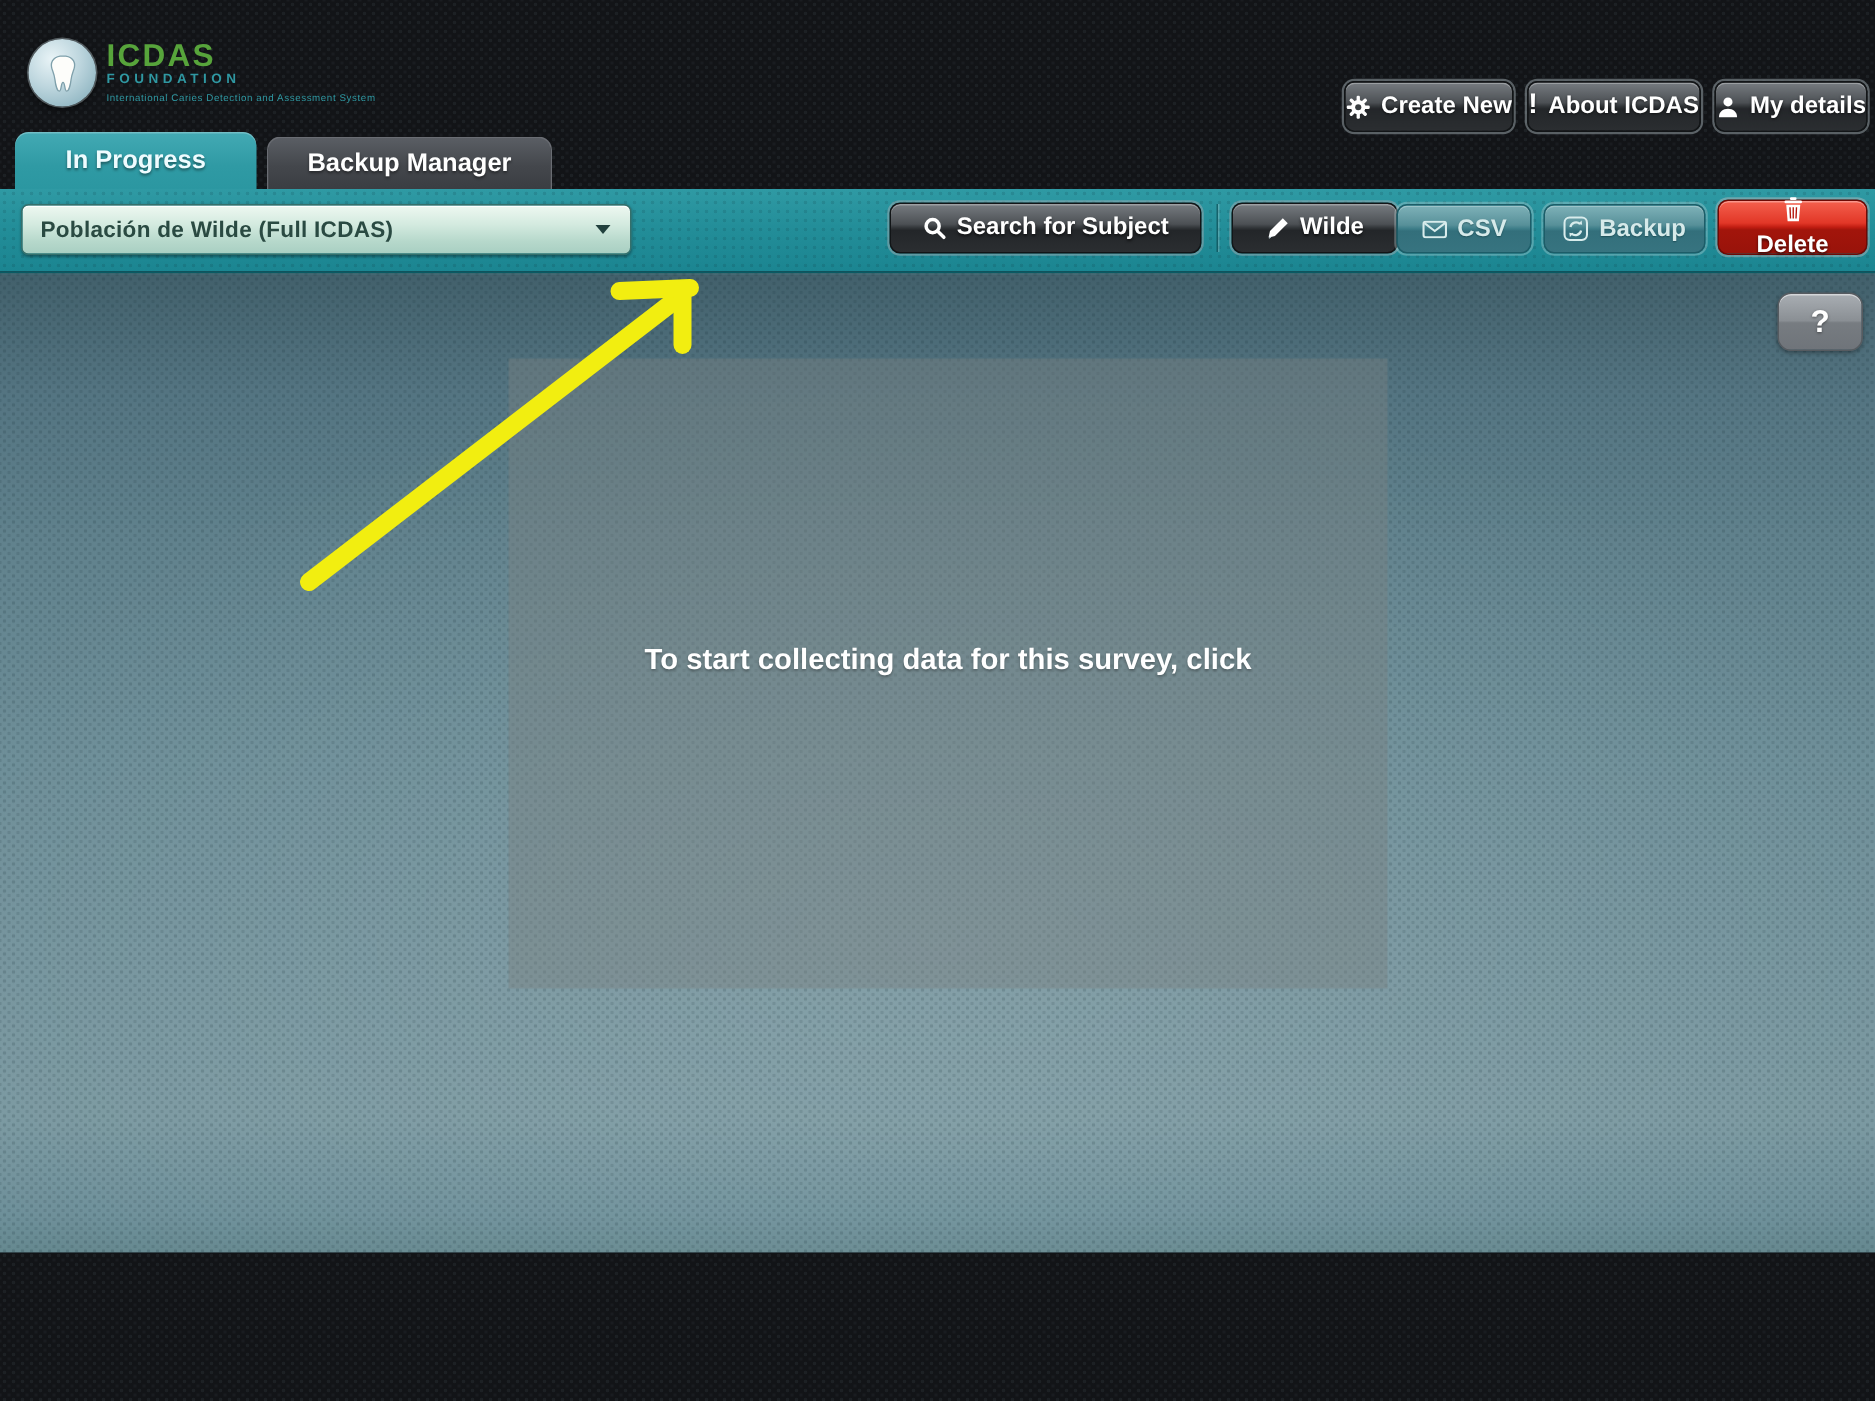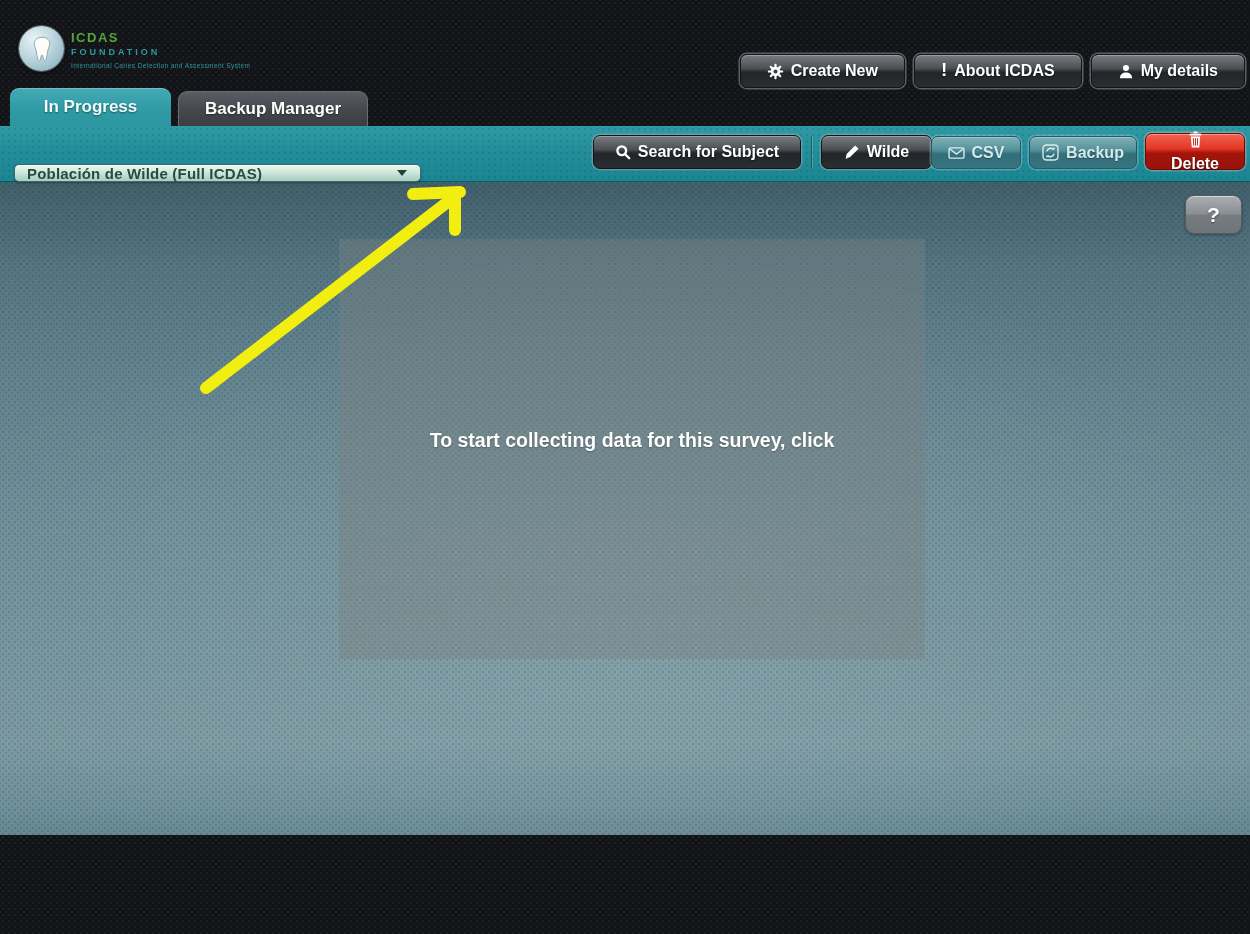--- a/index.html
+++ b/index.html
@@ -21,33 +21,33 @@
 
   
   .logo{position:absolute;left:19px;top:26px;display:flex;align-items:flex-start;z-index:3;}
   .logo-circle{
     width:45px;height:45px;border-radius:50%;
     background:radial-gradient(circle at 35% 30%, #e9f4f7 0%, #bcd5dd 45%, #93b8c4 80%, #7ea6b3 100%);
     box-shadow:0 0 0 1px rgba(210,230,235,0.35), 0 2px 4px rgba(0,0,0,0.6);
     display:flex;align-items:center;justify-content:center;
   }
   .logo-text{margin-left:7px;padding-top:3px;}
-  .logo-title{font-size:13px;font-weight:bold;color:#57a43b;letter-spacing:1.5px;line-height:17px;}
+  .logo-title{font-size:21px;font-weight:bold;color:#57a43b;letter-spacing:1.5px;line-height:17px;}
   .logo-sub{font-size:9px;font-weight:bold;color:#2f98a2;letter-spacing:3px;line-height:11px;margin-top:1px;}
   .logo-tag{font-size:6.5px;color:#2f98a2;letter-spacing:0.4px;margin-top:4px;white-space:nowrap;}
 
   
   .gbtn{
     display:flex;align-items:center;justify-content:center;gap:7px;
     border:1px solid #121517;border-radius:7px;
     background:linear-gradient(180deg,#777c81 0%,#4c5054 42%,#303437 50%,#232629 55%,#2b2e31 100%);
     color:#ffffff;font-family:"Liberation Sans",sans-serif;font-weight:bold;font-size:16px;
     text-shadow:0 1px 2px rgba(0,0,0,0.6);
     box-shadow:0 0 0 1.5px rgba(160,172,178,0.5), inset 0 1px 0 rgba(255,255,255,0.28);
-    cursor:pointer;padding:0 26px;white-space:nowrap;
+    cursor:pointer;padding:0 0;white-space:nowrap;
   }
   .gbtn .ic{display:flex;align-items:center;justify-content:center;}
 
   
   .header-actions{position:absolute;top:54px;right:5px;display:flex;gap:9px;height:34px;z-index:3;}
   .header-actions .gbtn{height:34px;}
   .excl{font-size:19px;font-weight:900;line-height:16px;transform:translateY(-1px);}
 
   
   .tab{
@@ -69,25 +69,25 @@
   
   .toolbar{
     position:absolute;left:0;top:126px;width:1250px;height:56px;z-index:2;
     background-image:
       radial-gradient(rgba(10,50,58,0.15) 1px, rgba(0,0,0,0) 1.4px),
       linear-gradient(180deg,#2f9aa4 0%,#238e99 45%,#1b8591 100%);
     background-size:6px 6px,auto;
     border-bottom:1px solid #0a5a64;box-sizing:border-box;
   }
   .dropdown{
-    position:absolute;left:14px;top:10px;width:407px;height:18px;box-sizing:border-box;
+    position:absolute;left:14px;top:10px;width:407px;height:34px;box-sizing:border-box;
     border:1px solid #356f6b;border-radius:5px;cursor:pointer;
     background:linear-gradient(180deg,#eef8f1 0%,#d3eadf 40%,#b6d8cb 75%,#a8cfc2 100%);
     box-shadow:0 1px 2px rgba(0,0,0,0.35), inset 0 1px 0 rgba(255,255,255,0.9);
-    display:flex;align-items:center;margin-top:28px;
+    display:flex;align-items:center;
   }
   .dd-label{flex:1;padding-left:12px;font-size:15px;font-weight:bold;color:#2a4a42;letter-spacing:0.2px;overflow:hidden;white-space:nowrap;}
   .dd-caret{
     width:0;height:0;margin-right:13px;
     border-left:5px solid transparent;border-right:5px solid transparent;
     border-top:6px solid #21413d;
   }
   .tbtn{position:absolute;top:9px;height:34px;}
   .tsep{position:absolute;left:811px;top:10px;width:1px;height:32px;background:rgba(8,60,68,0.55);box-shadow:1px 0 0 rgba(255,255,255,0.22);}
 

